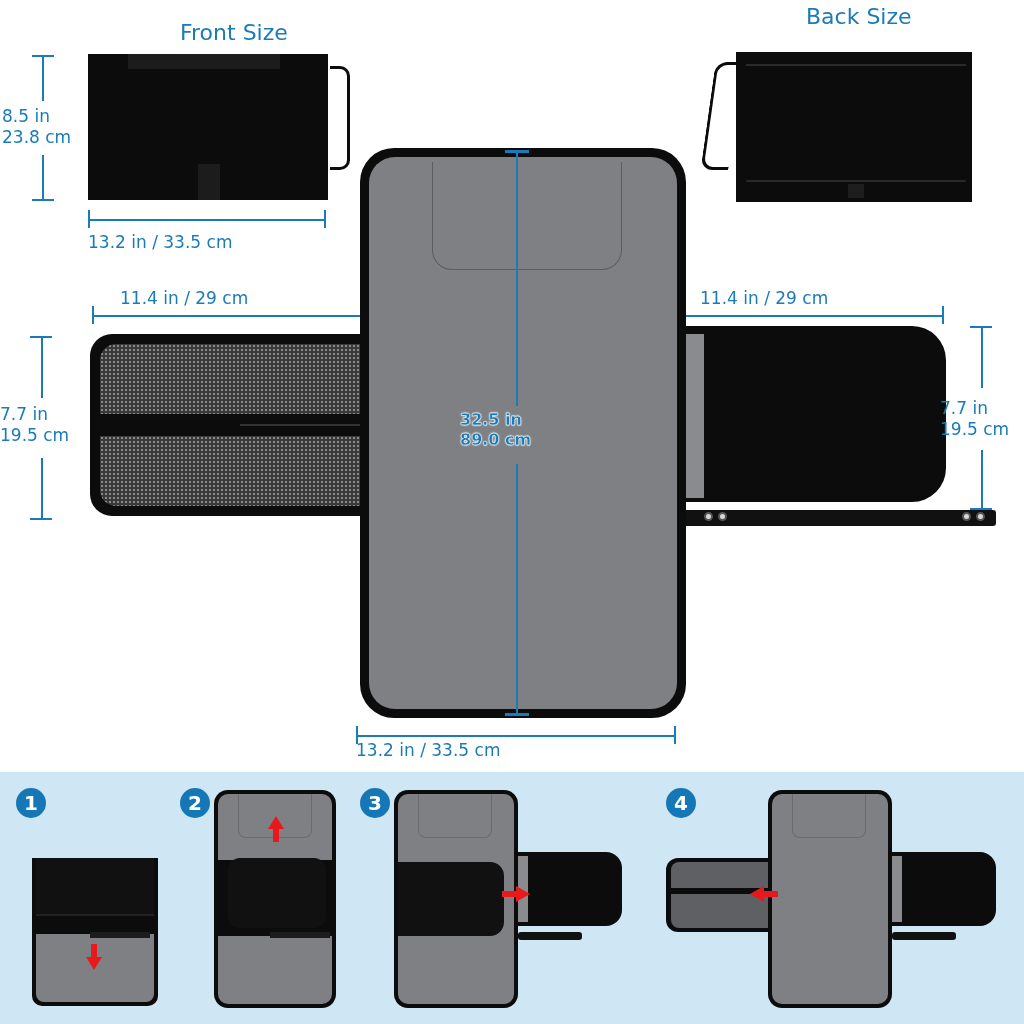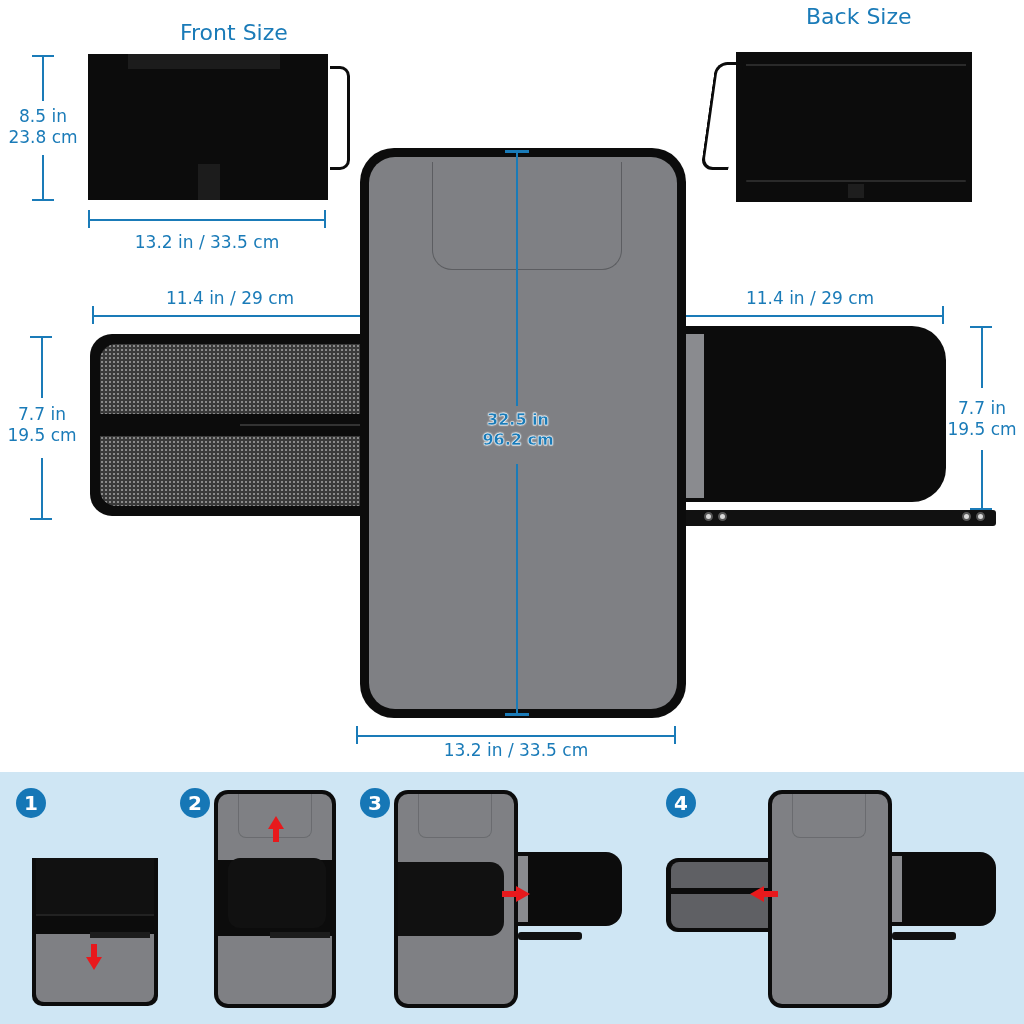--- a/index.html
+++ b/index.html
@@ -1,19 +1,19 @@
 <!DOCTYPE html>
 <html><head>
 <meta charset="utf-8">
 <style>
   * { box-sizing: border-box; margin: 0; padding: 0; }
   html, body { width: 1024px; height: 1024px; background: #ffffff; overflow: hidden; }
   body { position: relative; font-family: "DejaVu Sans", sans-serif; color: #1a7bb8; }
   .abs { position: absolute; }
-  .label { position: absolute; color: #1a7bb8; font-size: 17px; white-space: nowrap; line-height: 1.25; text-align: center; }
+  .label { position: absolute; color: #1a7bb8; font-size: 17px; white-space: nowrap; line-height: 1.25; text-align: left; }
   .title { position: absolute; color: #1a7bb8; font-size: 22px; white-space: nowrap; }
   .hline { position: absolute; height: 2px; background: #1a7bb8; }
   .vline { position: absolute; width: 2px; background: #1a7bb8; }
   .tick-v { position: absolute; width: 2px; height: 18px; background: #1a7bb8; }
   .tick-h { position: absolute; height: 2px; width: 22px; background: #1a7bb8; }
 
   .black { background: #0c0c0c; }
   .grey { background: #7f8084; }
   .strap { position: absolute; background: #111; border-radius: 3px; }
   .snap { position: absolute; width: 9px; height: 9px; border-radius: 50%; background: #d8d8d8; border: 2px solid #555; }
@@ -120,21 +120,21 @@
 <div class="abs" style="left:360px; top:148px; width:326px; height:570px; background:#0c0c0c; border-radius:34px;">
   <div class="abs grey" style="left:9px; top:9px; width:308px; height:552px; border-radius:26px;"></div>
   <div class="abs" style="left:72px; top:14px; width:190px; height:108px; border:1.5px solid #5c5d61; border-top:none; border-radius:0 0 20px 20px;"></div>
 </div>
 
 <div class="abs">
   <div class="abs" style="left:505px; top:150px; width:24px; height:3px; background:#1a7bb8;"></div>
   <div class="vline" style="left:516px; top:150px; height:256px;"></div>
   <div class="label" style="left:460px; top:410px; width:116px; font-weight:bold; font-size:16px; color:#1a7bb8; -webkit-text-stroke:0.3px #fff; text-shadow:0 0 2px #fff, 0 0 2px #fff;">
     <div>32.5 in</div>
-      <div>96.2 cm</div>
+      <div>89.0 cm</div>
   </div>
   <div class="vline" style="left:516px; top:464px; height:252px;"></div>
   <div class="abs" style="left:505px; top:713px; width:24px; height:3px; background:#1a7bb8;"></div>
 </div>
 
 <div class="abs">
   <div class="tick-v" style="left:356px; top:726px;"></div>
   <div class="hline" style="left:356px; top:735px; width:320px;"></div>
   <div class="tick-v" style="left:674px; top:726px;"></div>
 </div>

